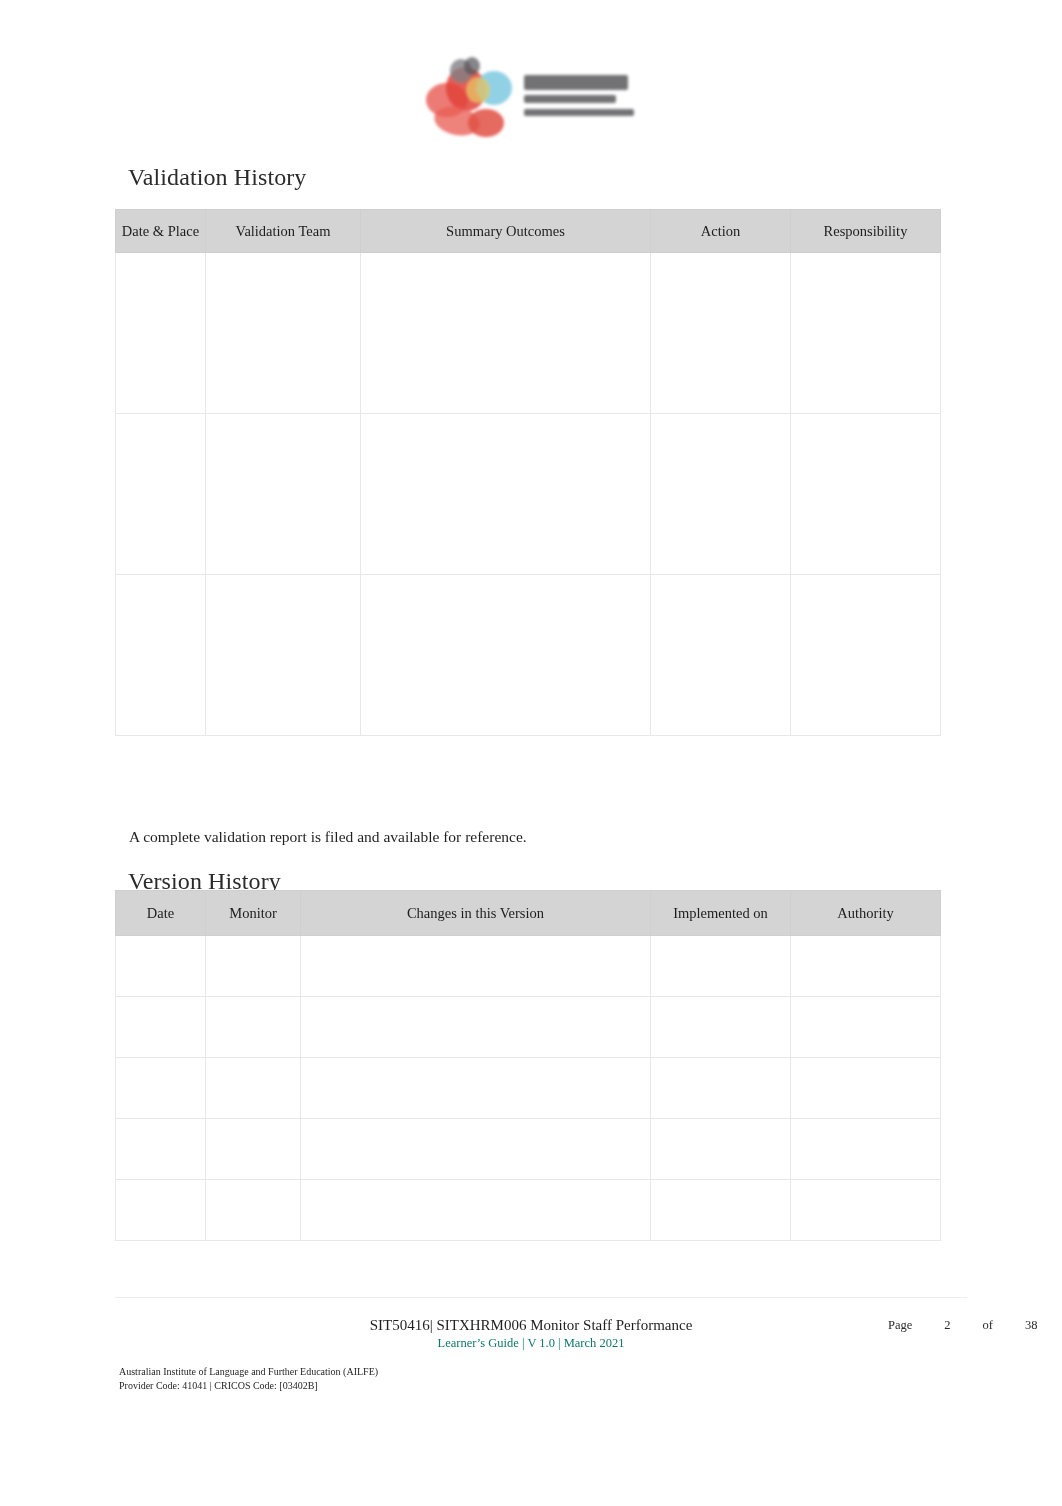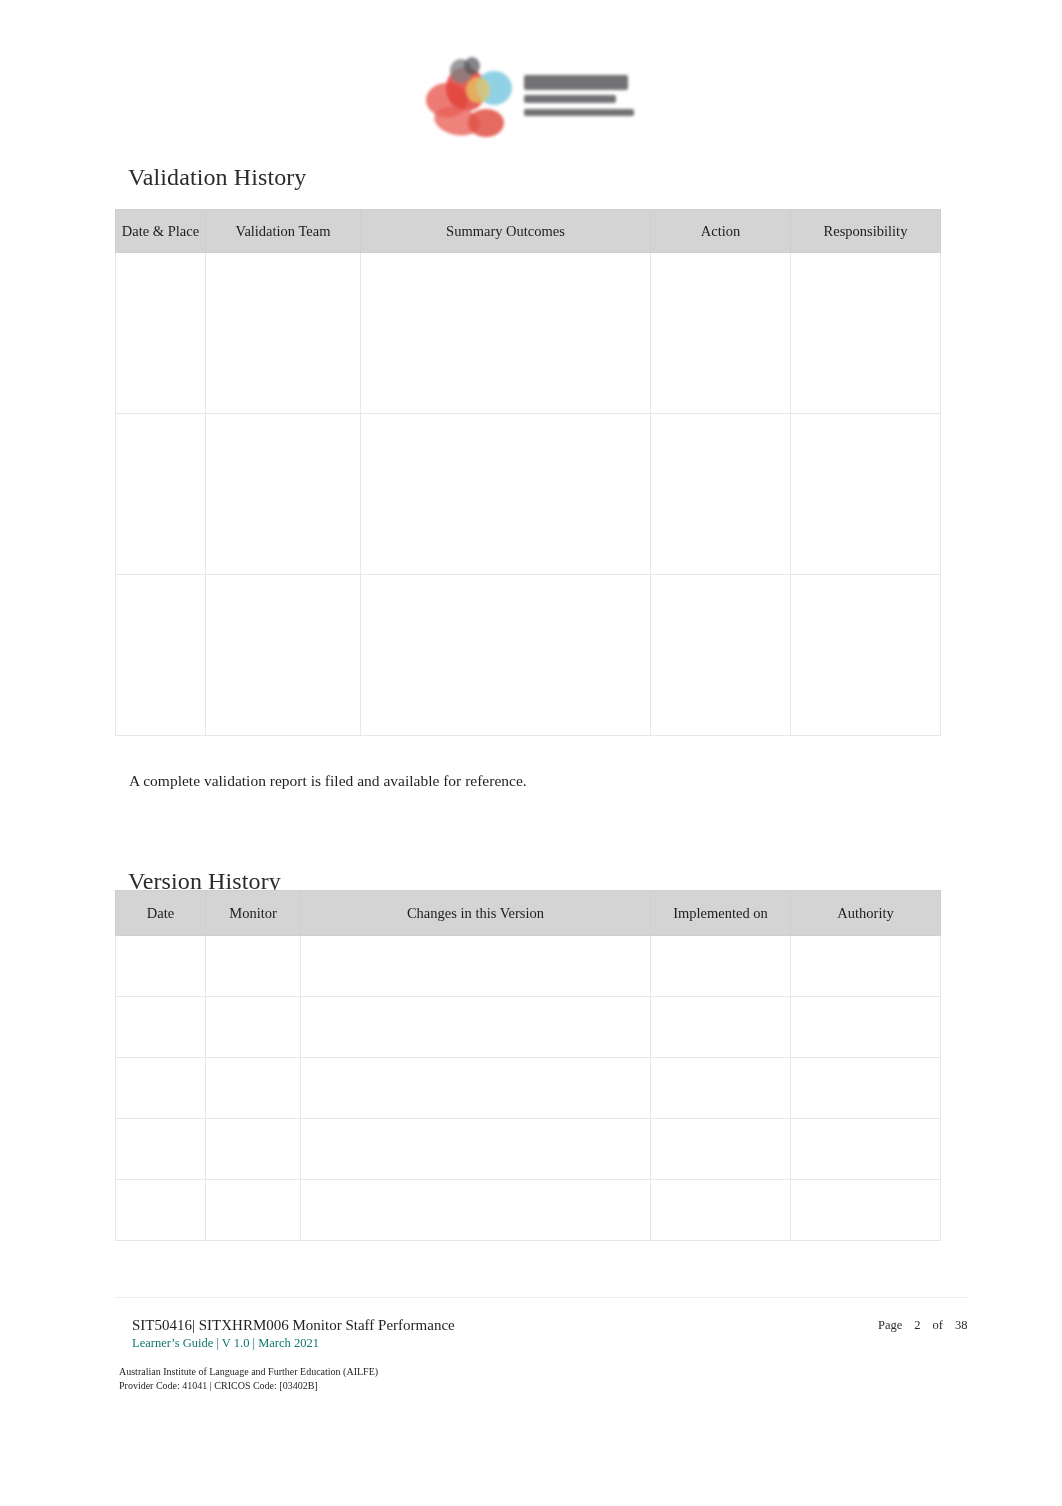--- a/index.html
+++ b/index.html
@@ -87,21 +87,21 @@
   #heading-version   { top: 852px; }
 
   
   .body-text {
     position: absolute;
     left: 129px;
     font-size: 15.5px;
     color: #1f1f1f;
     white-space: nowrap;
   }
-  #paragraph-validation-report { top: 756px; }
+  #paragraph-validation-report { top: 812px; }
 
   
   .doc-table {
     position: absolute;
     border-collapse: collapse;
     table-layout: fixed;
     background: #ffffff;
   }
   .doc-table th,
   .doc-table td {
@@ -148,23 +148,24 @@
   .footer-rule {
     position: absolute;
     left: 115px;
     top: 1297px;
     width: 852px;
     height: 1px;
     background: #ececec;
   }
   .footer {
     position: absolute;
-    left: 132px;
+    left: 111px;
     top: 1316px;
     width: 840px;
+    text-align: center;
   }
   .footer-main-line1 {
     font-size: 15px;
     color: #1f1f1f;
     line-height: 1.25;
     white-space: nowrap;
   }
   .footer-main-line2 {
     font-size: 12.5px;
     color: #0f766e;
@@ -172,21 +173,21 @@
     white-space: nowrap;
   }
   .footer-page {
     position: absolute;
     left: 872px;
     top: 1318px;
     font-size: 12.5px;
     color: #2a2a2a;
     white-space: nowrap;
   }
-  .footer-page span { margin: 0 6px; }
+  .footer-page span { margin: 0 16px; }
   .footer-org {
     position: absolute;
     left: 119px;
     top: 1365px;
     font-size: 10px;
     color: #1f1f1f;
     line-height: 1.35;
     white-space: nowrap;
   }
 </style>

